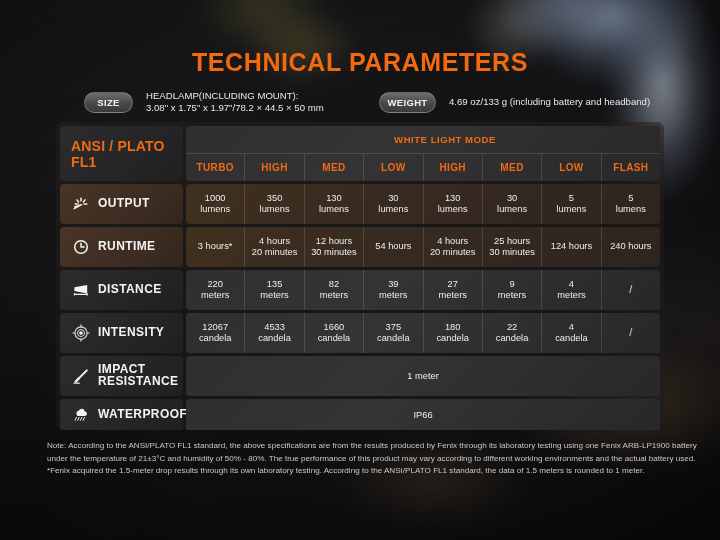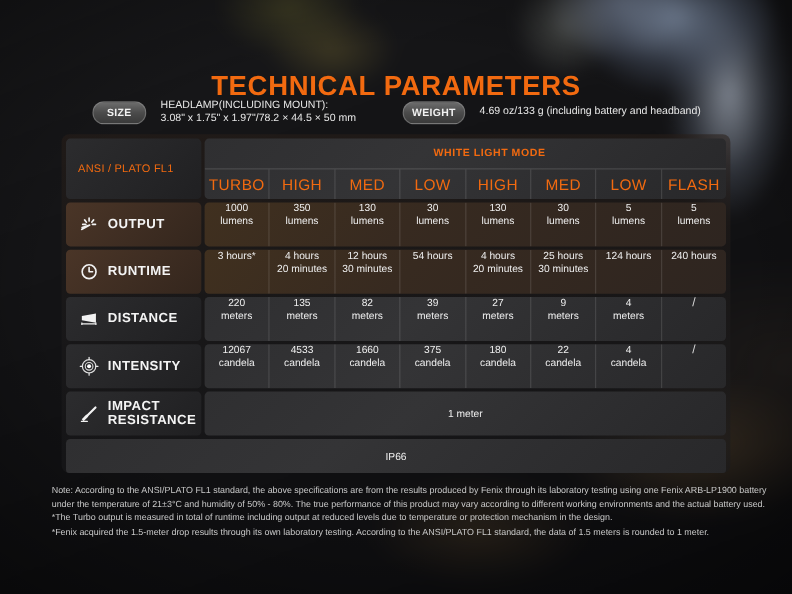--- a/index.html
+++ b/index.html
@@ -35,27 +35,26 @@
 
   #page { position:absolute; inset:0; }
 
   
   #title {
     position:absolute; left:0; right:0; top:48px;
     text-align:center;
     font-size:25px; font-weight:bold;
     letter-spacing:0.6px;
     color:#f26a10;
-    margin-top:16px;
   }
 
   
   .spec-strip { position:absolute; top:88px; height:28px; display:flex; align-items:center; }
   #size-strip { left:84px; }
-  #weight-strip { left:366px; }
+  #weight-strip { left:379px; }
 
   .pill {
     display:flex; align-items:center; justify-content:center;
     width:49px; height:21px; border-radius:11px;
     background:linear-gradient(180deg,#6d6d6d 0%,#4a4a4a 52%,#3a3a3a 100%);
     border:1px solid rgba(160,160,160,0.45);
     color:#f2f2f2; font-size:9.5px; font-weight:bold; letter-spacing:0.3px;
     flex:none;
   }
   #weight-pill { width:57px; }
@@ -85,48 +84,48 @@
   
   .warm .rowhead { background:linear-gradient(135deg,#4a3527 0%,#3e2d22 55%,#34261d 100%); }
   .warm .rowbody { background:linear-gradient(135deg,#40301f 0%,#372a20 40%,#2e2520 100%); }
   
   .cool .rowhead { background:linear-gradient(135deg,#2c2c2e 0%,#252527 60%,#202022 100%); }
   .cool .rowbody { background:linear-gradient(135deg,#2f2f31 0%,#343436 40%,#28282a 100%); }
 
   .cell {
     flex:1 1 0; min-width:0;
     display:flex; flex-direction:column;
-    align-items:center; 
+    align-items:center; justify-content:center;
     text-align:center;
     color:#eeeeee;
     font-size:9.3px; line-height:11.5px;
     border-left:1px solid rgba(255,255,255,0.13);
     padding:0 1px;
   }
   .cell:first-child { border-left:none; }
   .cell span { display:block; white-space:nowrap; }
 
   
   #header-row { height:55px; }
   #header-row .rowhead {
     justify-content:flex-start;
-    color:#f26a10; font-size:10px; font-weight:normal; letter-spacing:0.2px;
+    color:#f26a10; font-size:14px; font-weight:bold; letter-spacing:0.2px;
   }
   #header-body { flex-direction:column; }
   .mode-tier { display:flex; height:27px;padding-left:44px; }
   .mode-cell {
     flex:1 1 0; display:flex; align-items:center; justify-content:center;
     color:#f26a10; font-size:9.6px; font-weight:bold; letter-spacing:0.5px;
     border-left:1px solid rgba(255,255,255,0.13);
   }
   .mode-cell:first-child { border-left:none; }
   .sub-tier { display:flex; flex:1; border-top:1px solid rgba(255,255,255,0.13); }
   .sub-cell {
     flex:1 1 0; display:flex; align-items:center; justify-content:center;
-    color:#f26a10; font-size:14px; font-weight:normal; letter-spacing:0.4px;
+    color:#f26a10; font-size:10px; font-weight:bold; letter-spacing:0.4px;
     border-left:1px solid rgba(255,255,255,0.13);
   }
   .sub-cell:first-child { border-left:none; }
 
   
   #output-row, #runtime-row, #distance-row, #intensity-row { height:40px; }
   #impact-row { height:40px; }
   #waterproof-row { height:32px; }
 
   .row-label {
@@ -404,27 +403,40 @@
             <span>IMPACT</span><br>
             <span>RESISTANCE</span>
           </span>
         </div>
         <div class="rowbody">
           <div class="wide-cell">1 meter</div>
         </div>
       </div>
 
       <div class="row cool" id="waterproof-row">
+        <div class="rowhead">
+          <span class="icon-box">
+            <svg width="18" height="18" viewBox="0 0 18 18">
+              <path d="M4.6 8.4 a2.6 2.6 0 0 1 2.2 -3.6 a3.2 3.2 0 0 1 6.1 0.6 a2.3 2.3 0 0 1 0.4 4.5 L5.5 9.9 a2.2 2.2 0 0 1 -0.9 -1.5 Z" fill="#f2f2f2"></path>
+              <g stroke="#f2f2f2" stroke-width="1" stroke-linecap="round">
+                <line x1="4.4" y1="11.4" x2="3.1" y2="14.3"></line>
+                <line x1="7.1" y1="11.4" x2="5.8" y2="14.3"></line>
+                <line x1="9.8" y1="11.4" x2="8.5" y2="14.3"></line>
+                <line x1="12.5" y1="11.4" x2="11.2" y2="14.3"></line>
+              </g>
+            </svg>
+          </span>
+          <span class="row-label">WATERPROOF</span>
+        </div>
         <div class="rowbody">
           <div class="wide-cell">IP66</div>
         </div>
       </div>
 
     </div>
   </div>
 
   <div id="notes">
     <p>Note: According to the ANSI/PLATO FL1 standard, the above specifications are from the results produced by Fenix through its laboratory testing using one Fenix ARB-LP1900 battery under the temperature of 21±3°C and humidity of 50% - 80%. The true performance of this product may vary according to different working environments and the actual battery used.</p>
-    <p>*The Turbo output is measured in total of runtime including output at reduced levels due to temperature or protection mechanism in the design.</p>
     <p>*Fenix acquired the 1.5-meter drop results through its own laboratory testing. According to the ANSI/PLATO FL1 standard, the data of 1.5 meters is rounded to 1 meter.</p>
   </div>
 
 </div>
 
 </body></html>

